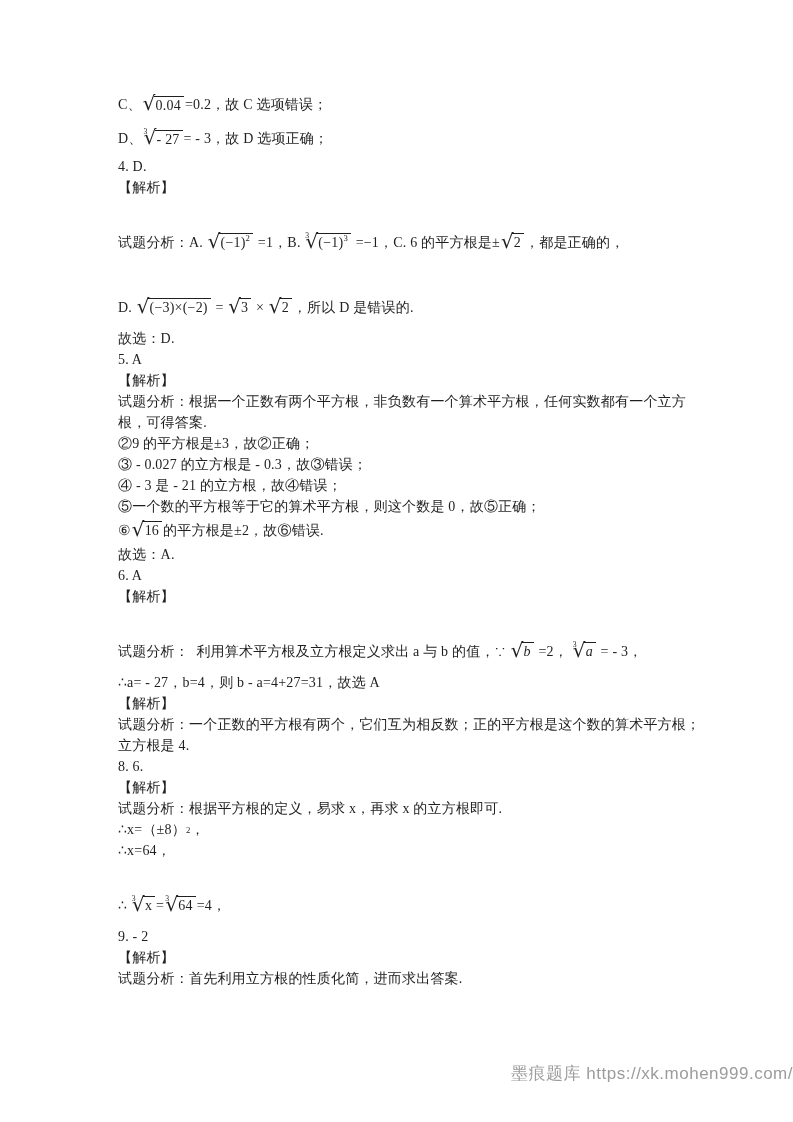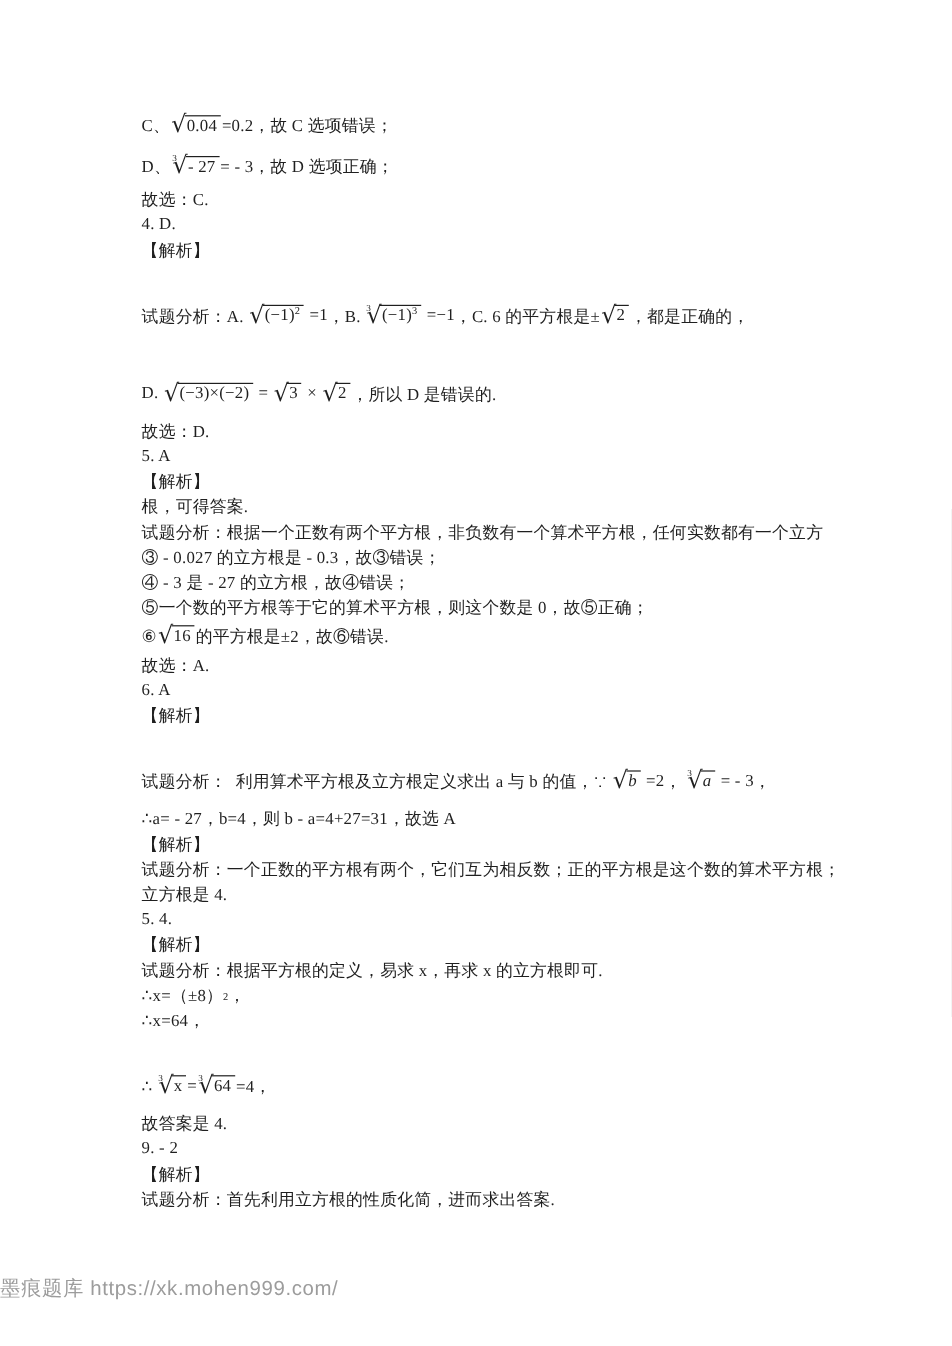--- a/index.html
+++ b/index.html
@@ -60,42 +60,41 @@
     display:inline-block;
     border-top:1.5px solid #1f1f1f;
     padding:1px 3px 0 2px;
     margin-left:-2px;
     line-height:1.15;
   }
   .footer{
     position:absolute;
     left:0;top:1062px;
     width:100%;
-    text-align:left;
+    text-align:right;
     font-family:"Liberation Sans","DejaVu Sans",sans-serif;
     font-size:17px;
     color:#9c9c9c;
     letter-spacing:0.5px;
   }
 </style>
 </head>
 <body>
 
 <div class="page">
   <div class="content">
       <div class="line f1"><span>C、</span><span class="root">
           <span class="sign">√</span>
           <span class="rad"><span>0.04</span></span>
         </span><span>=0.2，故 C 选项错误；</span></div>
       <div class="line f1"><span>D、</span><span class="root">
           <span class="idx">3</span>
           <span class="sign">√</span>
           <span class="rad"><span>- 27</span></span>
         </span><span>= - 3，故 D 选项正确；</span></div>
-      <div class="line"><span>故选：C.</span></div>
       <div class="line"><span>4. D.</span></div>
       <div class="line"><span>【解析】</span></div>
       <div class="line f2"><span>试题分析：A. </span><span class="root math">
           <span class="sign">√</span>
           <span class="rad"><span class="math">(−1)</span><sup>2</sup></span>
         </span><span class="math"> =1</span><span>，B. </span><span class="root math">
           <span class="idx">3</span>
           <span class="sign">√</span>
           <span class="rad"><span class="math">(−1)</span><sup>3</sup></span>
         </span><span class="math"> =−1</span><span>，C. 6 的平方根是±</span><span class="root math">
@@ -108,59 +107,59 @@
         </span><span class="math"> = </span><span class="root math">
           <span class="sign">√</span>
           <span class="rad"><span class="math">3</span></span>
         </span><span class="math"> × </span><span class="root math">
           <span class="sign">√</span>
           <span class="rad"><span class="math">2</span></span>
         </span><span>，所以 D 是错误的.</span></div>
       <div class="line"><span>故选：D.</span></div>
       <div class="line"><span>5. A</span></div>
       <div class="line"><span>【解析】</span></div>
+      <div class="line"><span>试题分析：根据一个正数有两个平方根，非负数有一个算术平方根，任何实数都有一个立方</span></div>
       <div class="line"><span>根，可得答案.</span></div>
-      <div class="line"><span>试题分析：根据一个正数有两个平方根，非负数有一个算术平方根，任何实数都有一个立方</span></div>
+      <div class="line"><span>②9 的平方根是±3，故②正确；</span></div>
       <div class="line"><span>③ - 0.027 的立方根是 - 0.3，故③错误；</span></div>
-      <div class="line"><span>④ - 3 是 - 27 的立方根，故④错误；</span></div>
+      <div class="line"><span>④ - 3 是 - 21 的立方根，故④错误；</span></div>
       <div class="line"><span>⑤一个数的平方根等于它的算术平方根，则这个数是 0，故⑤正确；</span></div>
       <div class="line f3"><span>⑥</span><span class="root">
           <span class="sign">√</span>
           <span class="rad"><span>16</span></span>
         </span><span>的平方根是±2，故⑥错误.</span></div>
       <div class="line"><span>故选：A.</span></div>
       <div class="line"><span>6. A</span></div>
       <div class="line"><span>【解析】</span></div>
       <div class="line f2"><span>试题分析：  利用算术平方根及立方根定义求出 a 与 b 的值，∵ </span><span class="root math">
           <span class="sign">√</span>
           <span class="rad"><span class="math it">b</span></span>
         </span><span class="math"> =2</span><span>， </span><span class="root math">
           <span class="idx">3</span>
           <span class="sign">√</span>
           <span class="rad"><span class="math it">a</span></span>
         </span><span class="math"> = - 3</span><span>，</span></div>
       <div class="line"><span>∴a= - 27，b=4，则 b - a=4+27=31，故选 A</span></div>
       <div class="line"><span>【解析】</span></div>
       <div class="line"><span>试题分析：一个正数的平方根有两个，它们互为相反数；正的平方根是这个数的算术平方根；</span></div>
       <div class="line"><span>立方根是 4.</span></div>
-      <div class="line"><span>5. 4.</span></div>
+      <div class="line"><span>8. 6.</span></div>
       <div class="line"><span>【解析】</span></div>
       <div class="line"><span>试题分析：根据平方根的定义，易求 x，再求 x 的立方根即可.</span></div>
       <div class="line"><span>∴x=（±8）</span><sup>2</sup><span>，</span></div>
       <div class="line"><span>∴x=64，</span></div>
       <div class="line f2"><span>∴ </span><span class="root">
           <span class="idx">3</span>
           <span class="sign">√</span>
           <span class="rad"><span>x</span></span>
         </span><span>=</span><span class="root">
           <span class="idx">3</span>
           <span class="sign">√</span>
           <span class="rad"><span>64</span></span>
         </span><span>=4，</span></div>
-      <div class="line"><span>故答案是 4.</span></div>
       <div class="line"><span>9. - 2</span></div>
       <div class="line"><span>【解析】</span></div>
       <div class="line"><span>试题分析：首先利用立方根的性质化简，进而求出答案.</span></div>
     </div>
   <div class="footer">
     <span>墨痕题库 https://xk.mohen999.com/</span>
   </div>
 </div>
 
 </body></html>

